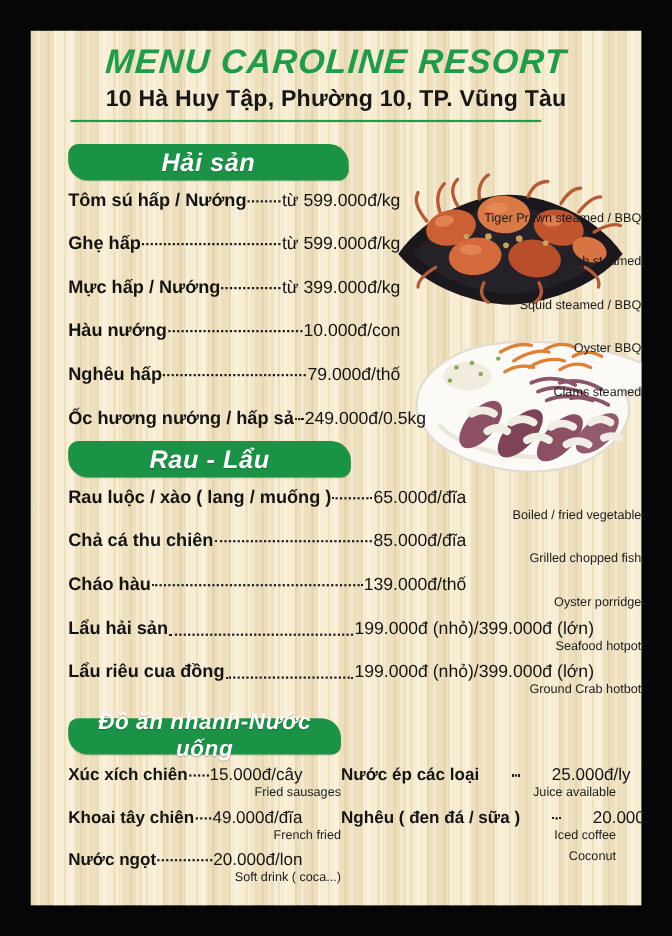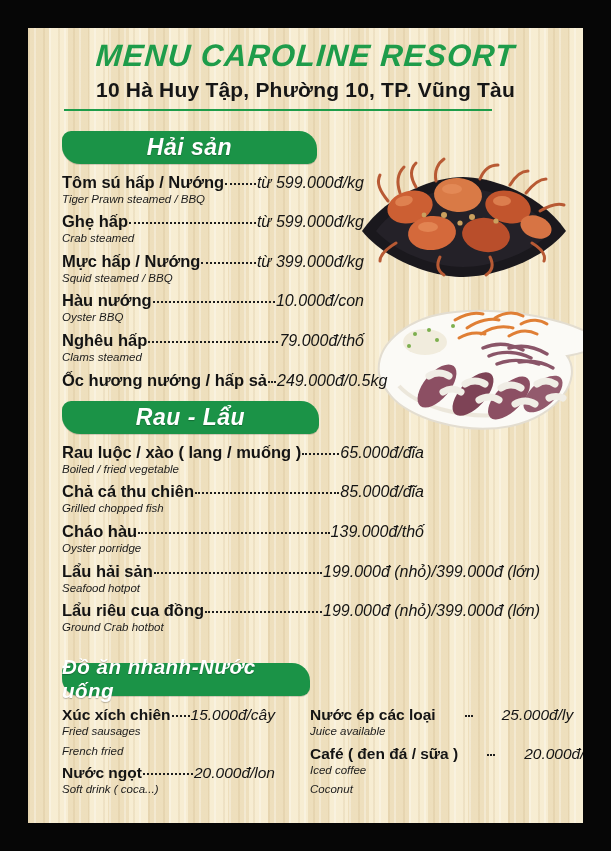--- a/index.html
+++ b/index.html
@@ -26,32 +26,32 @@
   .banner{
     width:255px;height:33px;background:#1b9347;border-radius:9px 18px 9px 18px;
     display:flex;align-items:center;justify-content:center;margin-top:20px;
     box-shadow:0 1px 0 rgba(0,0,0,0.15);
   }
   .banner .bt{
     color:#ffffff;font-weight:700;font-style:italic;font-size:23px;letter-spacing:0.5px;
     text-shadow:0 1px 1px rgba(0,0,0,0.25);
   }
   .b2{margin-top:11px;width:257px;}
-  .b3{margin-top:29px;width:248px;}
+  .b3{margin-top:19px;width:248px;text-align:center;}
   .b3 .bt{font-size:20.5px;}
   .list{margin-top:9px;position:relative;z-index:2;}
   .item{margin-bottom:7px;}
   .line{display:flex;align-items:baseline;white-space:nowrap;}
   .s1 .line{width:302px;}
   .s2 .line{width:362px;}
-  .s2 .item.wide .line{width:478px;}
+  .s2 .item.wide .line{width:478px;align-items:flex-end;}
   .nm{font-weight:700;font-size:16.5px;color:#141414;}
   .dots{flex:1 1 auto;min-width:8px;border-bottom:2.4px dotted #1d1d1d;transform:translateY(-3px);margin:0 1px;}
-  .pr{font-size:16px;color:#141414;font-style:italic;}
-  .sub{font-style:italic;font-size:11.5px;color:#1c1c1c;margin-top:1px;line-height:1.1;}
+  .pr{font-size:16px;color:#141414;}
+  .sub{font-size:11.5px;color:#1c1c1c;margin-top:1px;line-height:1.1;text-align:right;}
   .twocol{display:flex;margin-top:10px;position:relative;z-index:2;}
   .colL{width:248px;}
   .colR{width:250px;}
   .colL .line{width:213px;}
   .colR .line{width:244px;gap:28px;}
   .colL .nm,.colR .nm{font-size:15.5px;}
   .colL .pr,.colR .pr{font-size:15.5px;}
   .photo{position:absolute;z-index:1;}
   .photo-crab{left:312px;top:103px;}
   .photo-squid{left:335px;top:262px;}
@@ -264,20 +264,25 @@
       <div class="colL">
         <div class="item">
           <div class="line">
               <span class="nm">Xúc xích chiên</span>
               <span class="dots"></span>
               <span class="pr">15.000đ/cây</span>
             </div>
           <div class="sub">Fried sausages</div>
         </div>
         <div class="item">
+          <div class="line">
+              <span class="nm">Khoai tây chiên</span>
+              <span class="dots"></span>
+              <span class="pr">49.000đ/đĩa</span>
+            </div>
           <div class="sub">French fried</div>
         </div>
         <div class="item">
           <div class="line">
               <span class="nm">Nước ngọt</span>
               <span class="dots"></span>
               <span class="pr">20.000đ/lon</span>
             </div>
           <div class="sub">Soft drink ( coca...)</div>
         </div>
@@ -287,21 +292,21 @@
         <div class="item">
           <div class="line">
               <span class="nm">Nước ép các loại</span>
               <span class="dots"></span>
               <span class="pr">25.000đ/ly</span>
             </div>
           <div class="sub">Juice available</div>
         </div>
         <div class="item">
           <div class="line">
-              <span class="nm">Café ( đen đá / sữa )</span>
+              <span class="nm">Nghêu ( đen đá / sữa )</span>
               <span class="dots"></span>
               <span class="pr">20.000đ/ly</span>
             </div>
           <div class="sub">Iced coffee</div>
         </div>
         <div class="item">
           <div class="sub">Coconut</div>
         </div>
       </div>
     </div>

